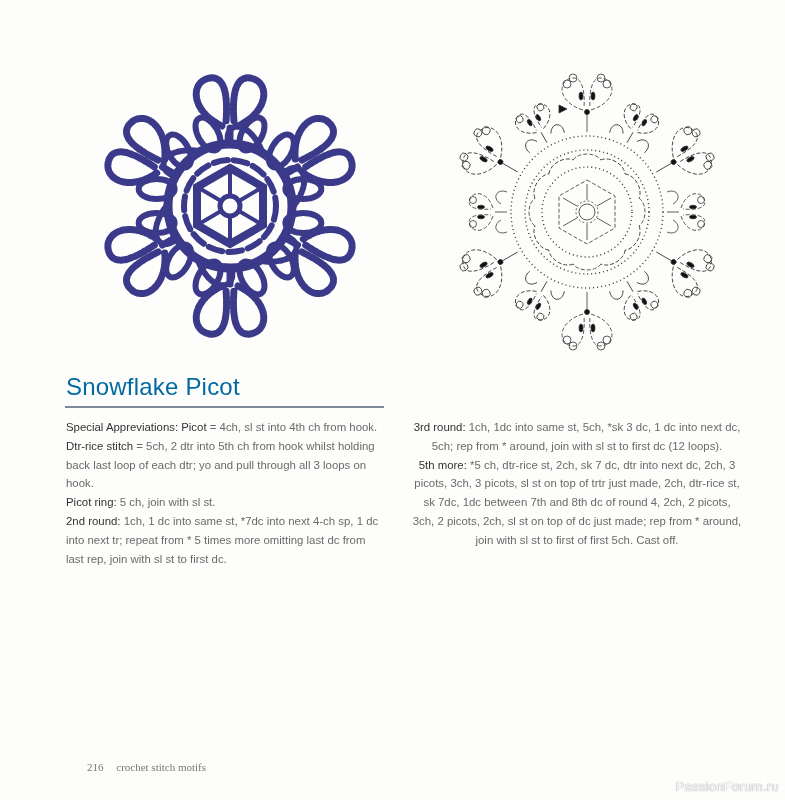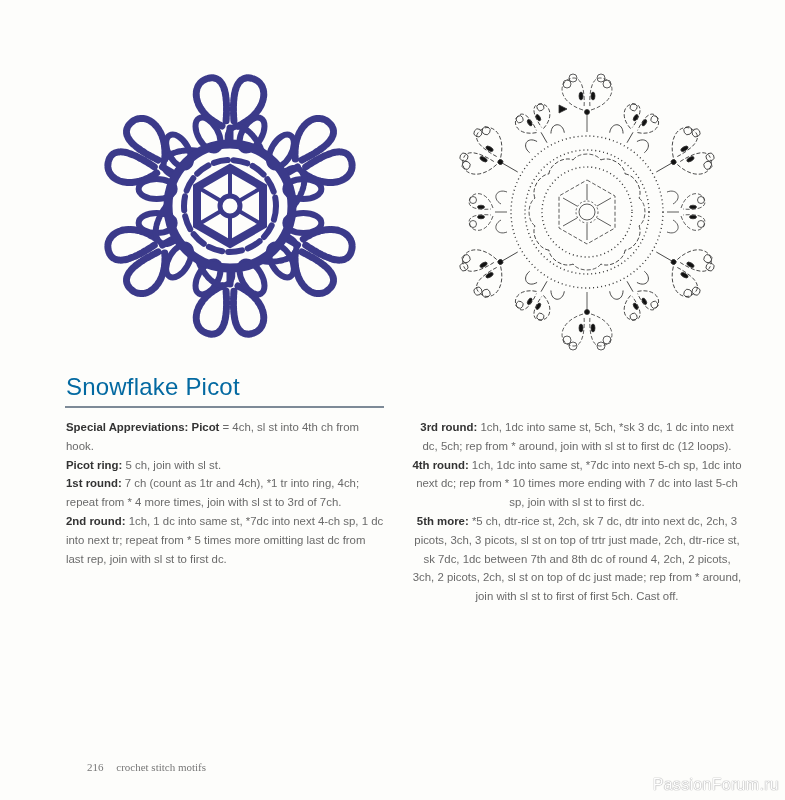--- a/index.html
+++ b/index.html
@@ -20,29 +20,29 @@
       position: absolute; left: 65px; top: 406px; width: 319px; height: 2px;
       background: #7d8a97;
     }
     .col {
       position: absolute; top: 418px;
       font-size: 11.4px; line-height: 18.8px; color: #6a6a6a;
     }
     .col.left { left: 66px; width: 320px; }
     .col.right { left: 412px; width: 330px; text-align: center; }
     .col p { margin: 0; }
-    .col b { color: #333; font-weight: bold; }
+    .col b { color: #333; font-weight: normal; }
     .footer {
       position: absolute; left: 68px; top: 761px;
       font-family: "Liberation Serif", serif; font-size: 11px; color: #777;
     }
     .footer .num { margin-right: 10px; margin-left: 19px; }
     .watermark {
       position: absolute; right: 6px; bottom: 6px;
-      font-size: 16px; color: #fff;
+      font-size: 13px; color: #fff;
       text-shadow: 0 0 1px #999, 0 0 1px #999;
       letter-spacing: 0.3px;
     }
   </style>
 </head>
 <body>
 
 <div class="photo">
   <svg width="264" height="268" viewBox="-132 -134 264 268">
     <g fill="none" stroke="#3b3a8a" stroke-linecap="round">
@@ -158,28 +158,27 @@
       <path d="M-28,-107 L-20,-103 L-28,-99 Z" fill="#111"></path>
     </g>
   </svg>
 </div>
 
 <h1 class="title">Snowflake Picot</h1>
 <div class="rule"></div>
 
 <div class="col left">
   <p><b>Special Appreviations: Picot</b><span> = 4ch, sl st into 4th ch from hook.</span></p>
+  <p><b>Dtr-rice stitch</b><span> = 5ch, 2 dtr into 5th ch from hook whilst holding back last loop of each dtr; yo and pull through all 3 loops on hook.</span></p>
   <p><b>Picot ring:</b><span> 5 ch, join with sl st.</span></p>
-  <p><b>1st round:</b><span> 7 ch (count as 1tr and 4ch), *1 tr into ring, 4ch; repeat from * 4 more times, join with sl st to 3rd of 7ch.</span></p>
   <p><b>2nd round:</b><span> 1ch, 1 dc into same st, *7dc into next 4-ch sp, 1 dc into next tr; repeat from * 5 times more omitting last dc from last rep, join with sl st to first dc.</span></p>
 </div>
 
 <div class="col right">
   <p><b>3rd round:</b><span> 1ch, 1dc into same st, 5ch, *sk 3 dc, 1 dc into next dc, 5ch; rep from * around, join with sl st to first dc (12 loops).</span></p>
-  <p><b>4th round:</b><span> 1ch, 1dc into same st, *7dc into next 5-ch sp, 1dc into next dc; rep from * 10 times more ending with 7 dc into last 5-ch sp, join with sl st to first dc.</span></p>
   <p><b>5th more:</b><span> *5 ch, dtr-rice st, 2ch, sk 7 dc, dtr into next dc, 2ch, 3 picots, 3ch, 3 picots, sl st on top of trtr just made, 2ch, dtr-rice st, sk 7dc, 1dc between 7th and 8th dc of round 4, 2ch, 2 picots, 3ch, 2 picots, 2ch, sl st on top of dc just made; rep from * around, join with sl st to first of first 5ch. Cast off.</span></p>
 </div>
 
 <div class="footer">
   <span class="num">216</span>
   <span>crochet stitch motifs</span>
 </div>
 
 <div class="watermark">PassionForum.ru</div>
 

